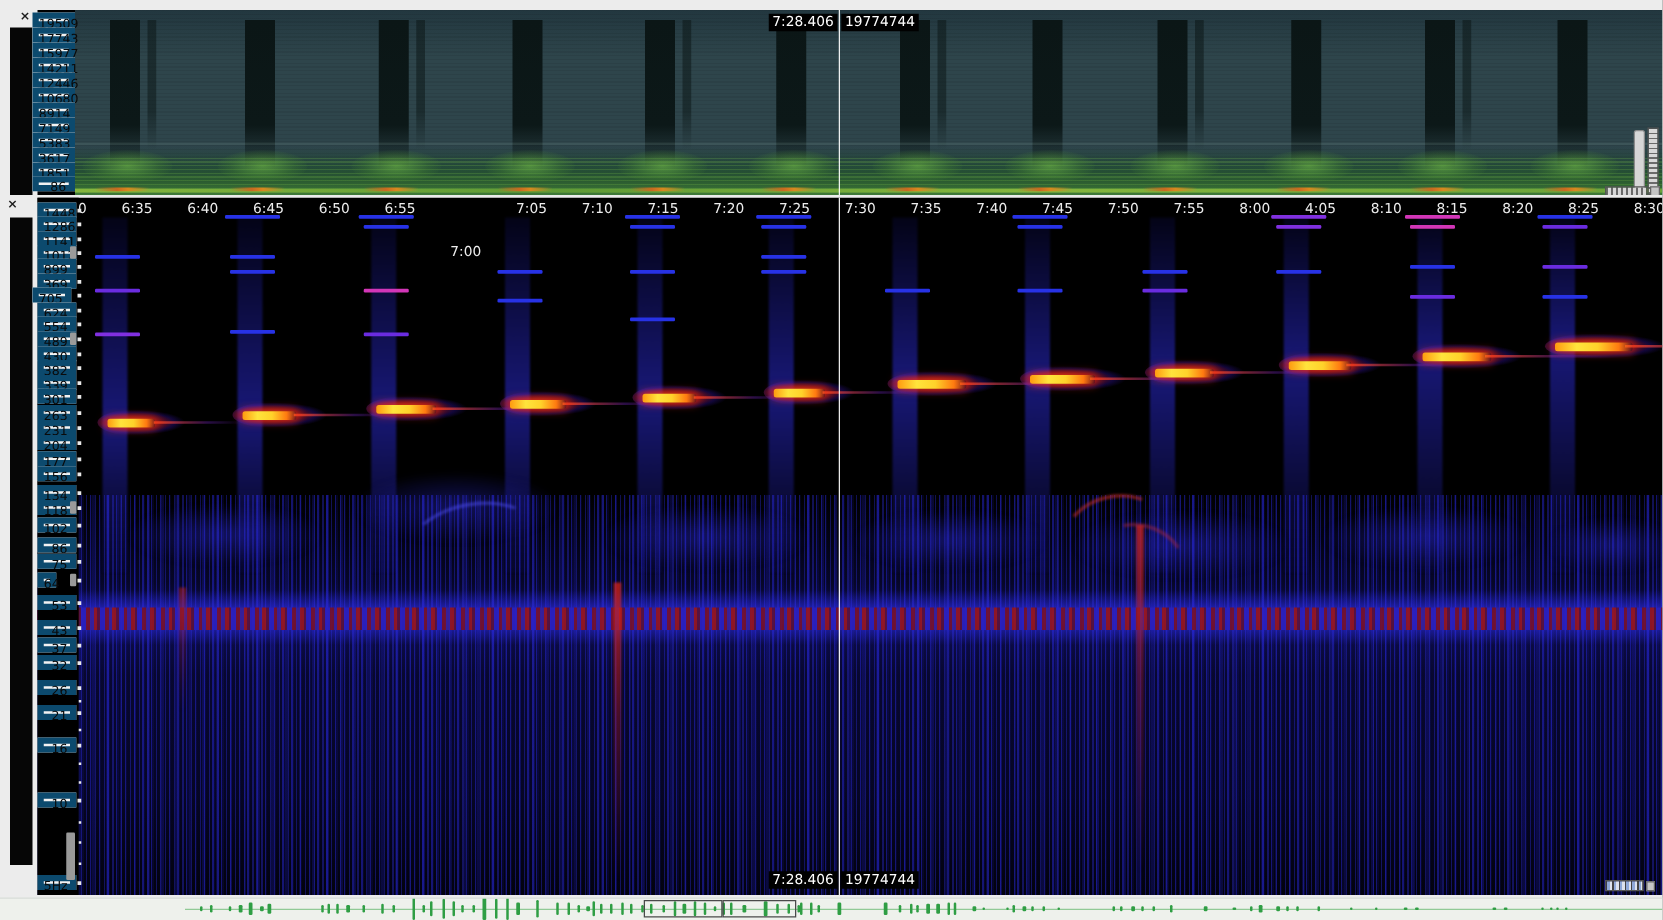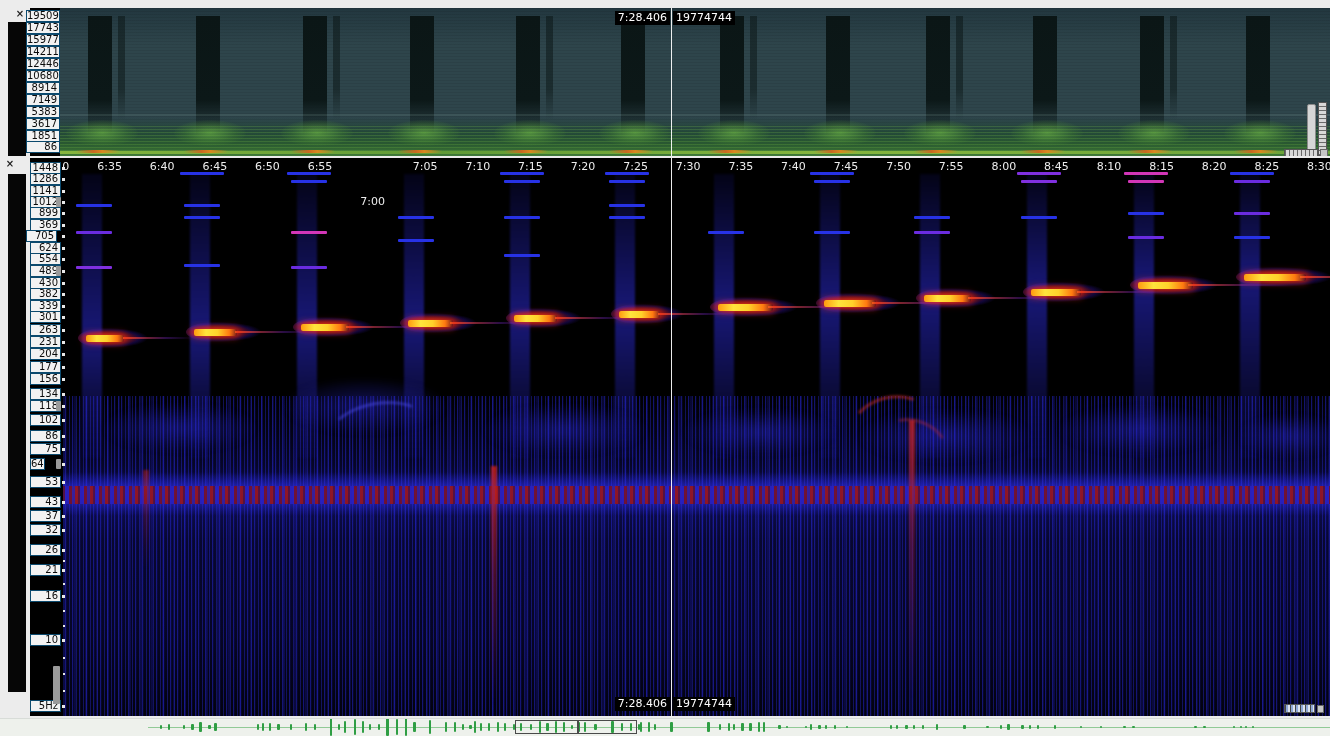--- a/index.html
+++ b/index.html
@@ -1,20 +1,20 @@
 <!DOCTYPE html>
 <html><head>
 <meta charset="utf-8">
 <style>
   html,body{margin:0;padding:0;background:#ececec;width:1330px;height:736px;overflow:hidden;
     font-family:"DejaVu Sans",sans-serif;}
   #root{position:relative;width:1330px;height:736px;background:#ececec;}
   .abs{position:absolute;}
   .pane{position:absolute;overflow:hidden;}
-  .fbox{position:absolute;background:#f2f2f2;color:#0a0a0a;border:1px solid #0c4a6e;
+  .fbox{position:absolute;background:#f2f2f2;color:#0a0a0a;border:5px solid #0c4a6e;
     font-size:10px;line-height:10px;text-align:right;padding:0 2px 0 0;box-sizing:border-box;
     height:12px;z-index:30;}
   .tlabel{position:absolute;color:#ededed;font-size:11px;line-height:14px;text-align:center;
     width:34px;z-index:12;}
   .readout{position:absolute;background:#000;color:#fff;font-size:11px;line-height:14px;
     padding:0 3px;white-space:nowrap;z-index:40;}
   .closex{position:absolute;width:12px;height:12px;color:#1d1d1d;font-size:10px;font-weight:bold;
     line-height:12px;text-align:center;z-index:45;cursor:default;}
   .blackbar{position:absolute;background:#060606;width:18px;z-index:25;}
   .scalestrip{position:absolute;background:#000;z-index:24;}
@@ -278,21 +278,21 @@
         <div class="tlabel" style="left: 513.4px; top: 2px;">7:15</div>
         <div class="tlabel" style="left: 566px; top: 2px;">7:20</div>
         <div class="tlabel" style="left: 618.6px; top: 2px;">7:25</div>
         <div class="tlabel" style="left: 671.2px; top: 2px;">7:30</div>
         <div class="tlabel" style="left: 723.8px; top: 2px;">7:35</div>
         <div class="tlabel" style="left: 776.4px; top: 2px;">7:40</div>
         <div class="tlabel" style="left: 829px; top: 2px;">7:45</div>
         <div class="tlabel" style="left: 881.6px; top: 2px;">7:50</div>
         <div class="tlabel" style="left: 934.2px; top: 2px;">7:55</div>
         <div class="tlabel" style="left: 986.8px; top: 2px;">8:00</div>
-        <div class="tlabel" style="left: 1039.4px; top: 2px;">8:45</div>
+        <div class="tlabel" style="left: 1039.4px; top: 2px;">4:05</div>
         <div class="tlabel" style="left: 1092px; top: 2px;">8:10</div>
         <div class="tlabel" style="left: 1144.6px; top: 2px;">8:15</div>
         <div class="tlabel" style="left: 1197.2px; top: 2px;">8:20</div>
         <div class="tlabel" style="left: 1249.8px; top: 2px;">8:25</div>
         <div class="tlabel" style="left: 1302.4px; top: 2px;">8:30</div>
       </div>
 
     <div class="blackbar" style="left:8px;top:16px;height:518px;"></div>
     <div class="scalestrip" style="left:30px;top:0;width:33px;height:558px;"></div>
     <div class="closex" style="left:4px;top:0;">×</div>

